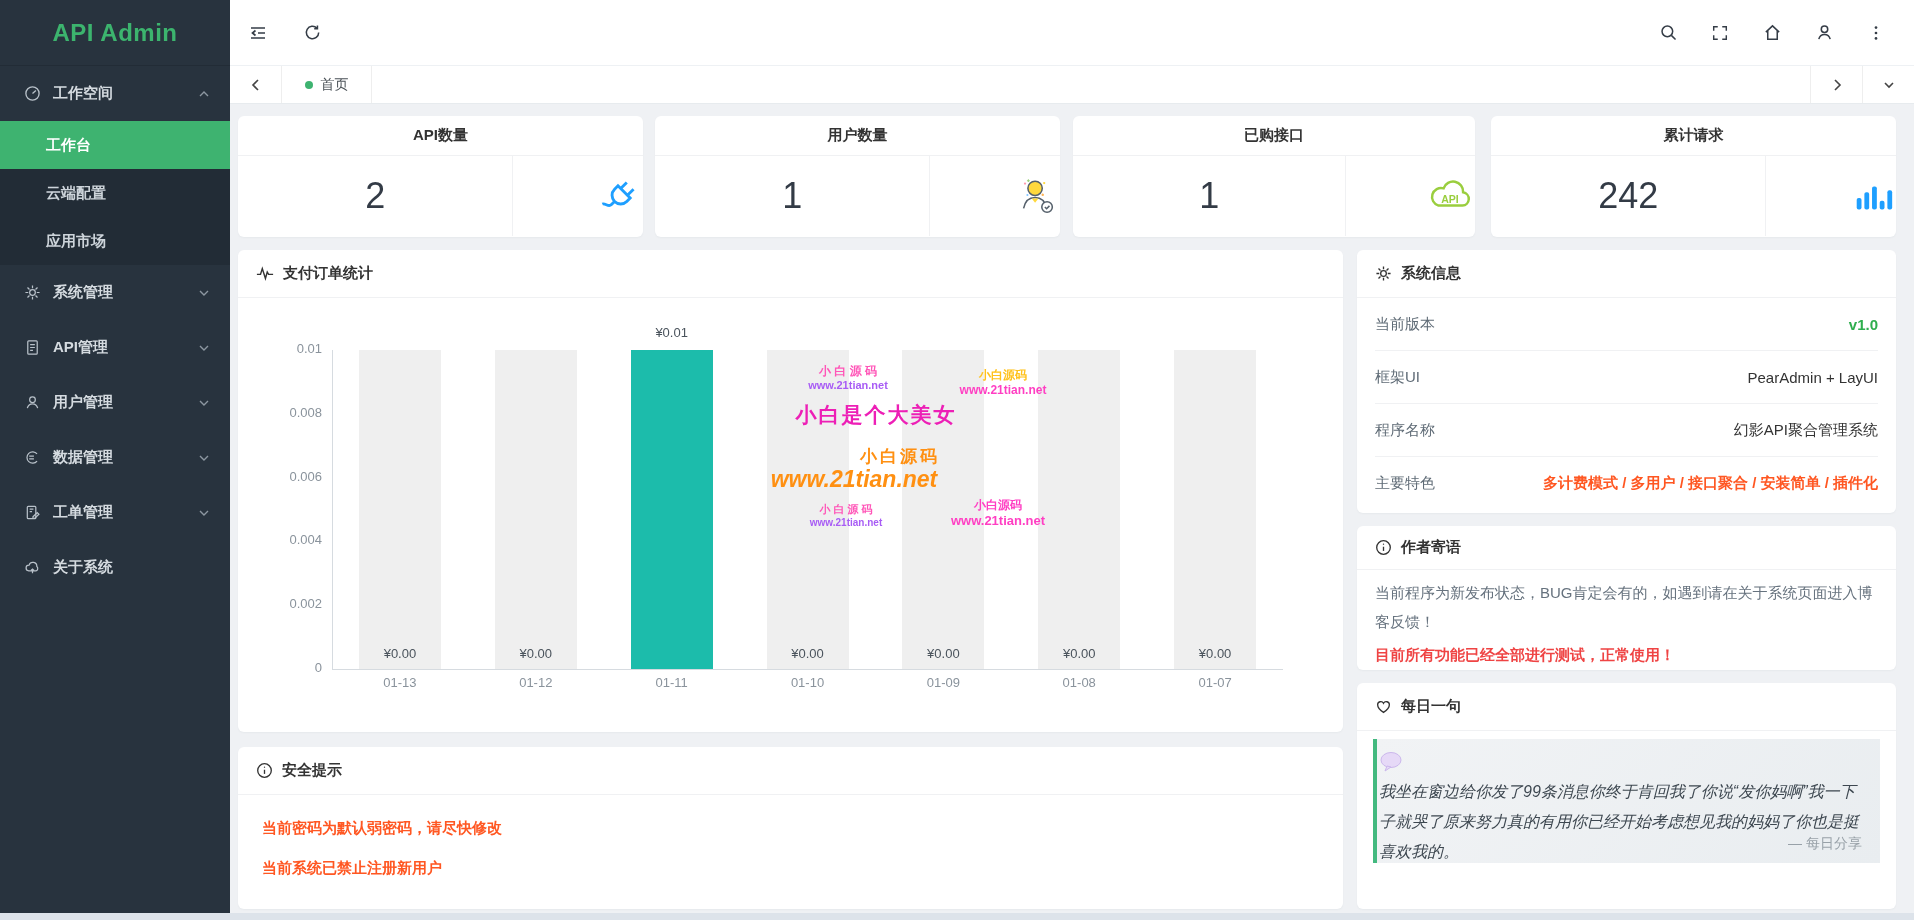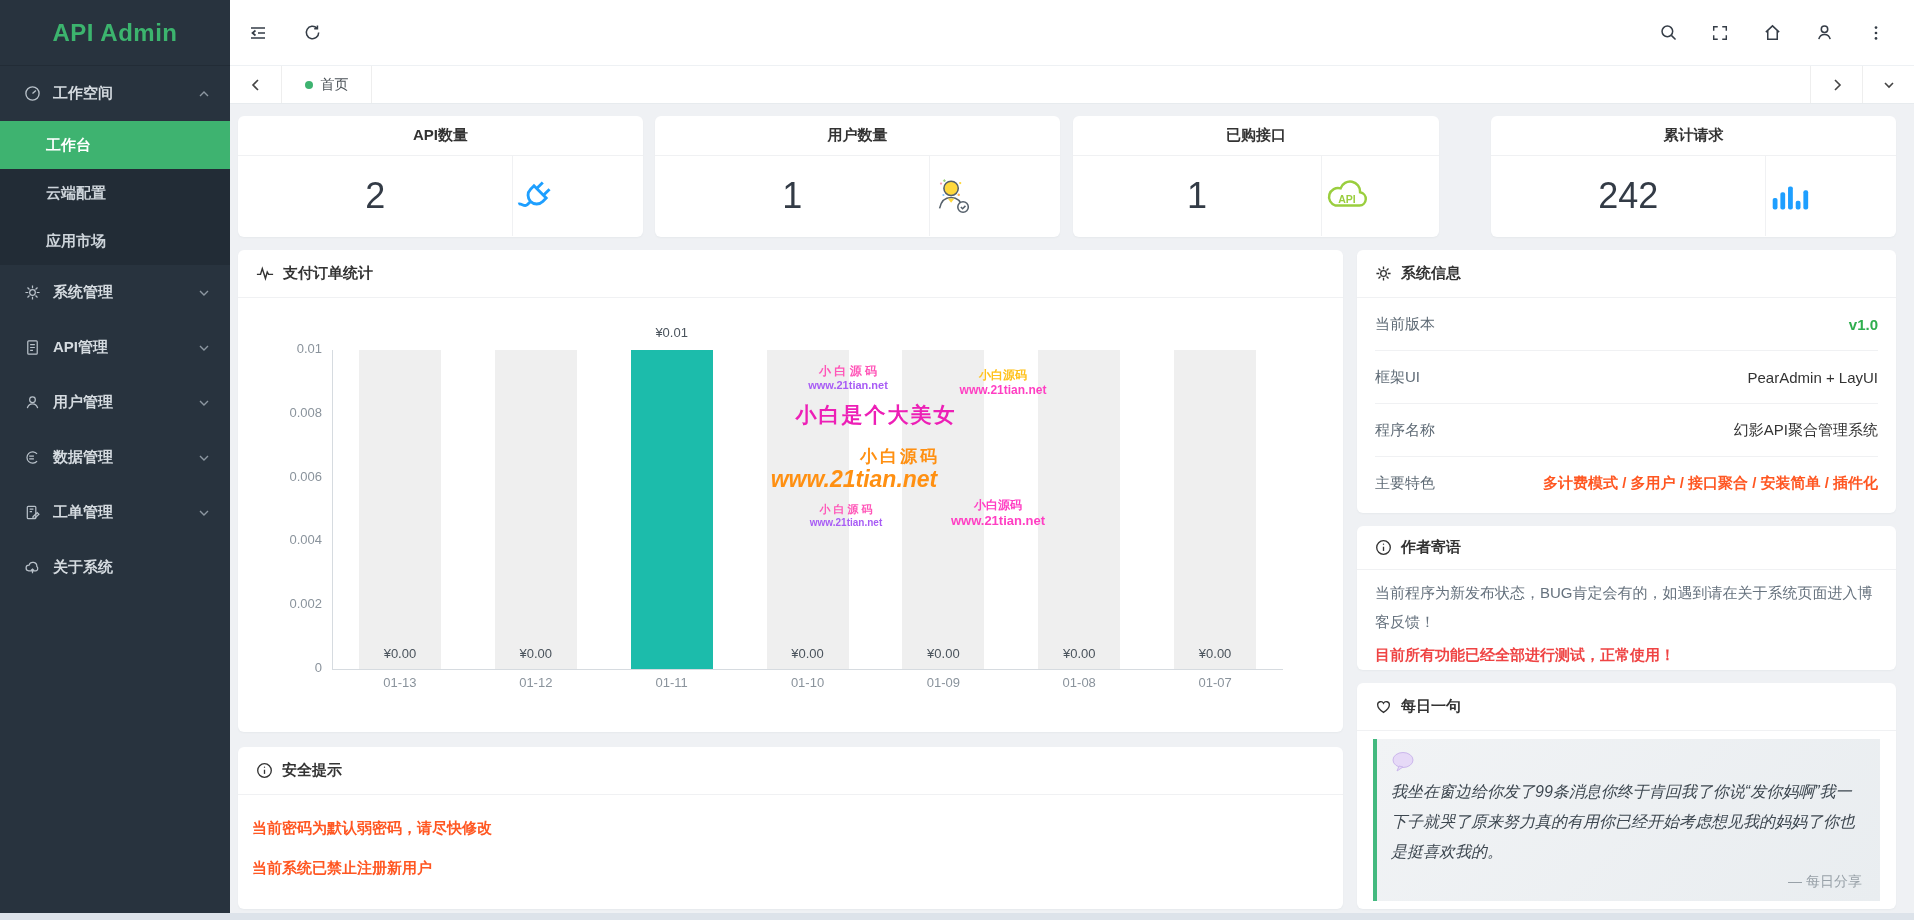--- a/index.html
+++ b/index.html
@@ -35,21 +35,21 @@
   
   .card { position:absolute; background:#fff; border-radius:6px; box-shadow:0 1px 2px rgba(30,40,60,.04); }
   .card-header { height:48px; display:flex; align-items:center; padding:0 18px; font-size:15px; font-weight:bold; color:#333; border-bottom:1px solid #f0f1f3; gap:9px; }
   .card-header .ph-icon { display:flex; color:#333; }
 
   
   .stat-card .stat-title { height:40px; display:flex; align-items:center; justify-content:center; font-size:15px; font-weight:bold; color:#333; border-bottom:1px solid #f0f1f3; }
   .stat-body { height:80px; display:flex; }
   .stat-value-wrap { width:68%; display:flex; align-items:center; justify-content:center; border-right:1px solid #f0f1f3; }
   .stat-value { font-size:36px; color:#333b46; }
-  .stat-icon-wrap { width:32%; display:flex; align-items:center; justify-content:flex-start; }
+  .stat-icon-wrap { width:32%; display:flex; align-items:center; justify-content:flex-end; }
 
   
   #chart-card { left:238px; top:250px; width:1105px; height:482px; }
   .chart-body { position:relative; height:434px; }
   .axis-v { position:absolute; left:94px; top:52px; width:1px; height:319px; background:#d6dbe0; }
   .axis-h { position:absolute; left:94px; top:371px; width:951px; height:1px; background:#d6dbe0; }
   .ytick { position:absolute; left:0; width:84px; text-align:right; font-size:13px; color:#8a939c; }
   .chart-plot { position:absolute; left:94px; top:52px; width:951px; height:319px; display:flex; }
   .chart-col { flex:1; position:relative; height:100%; }
   .bar-bg { position:absolute; left:50%; transform:translateX(-50%); bottom:0; width:82px; height:100%; }
@@ -64,21 +64,21 @@
   .wm1 { left:610px; top:114px; } .wm1 .l1 { color:#ff56b8; font-size:12px; font-weight:bold; } .wm1 .l2 { color:#a85cf5; font-size:11px; font-weight:bold; }
   .wm2 { left:765px; top:118px; } .wm2 .l1 { color:#ffc21c; font-size:12px; font-weight:bold; } .wm2 .l2 { color:#ff3fc3; font-size:12px; font-weight:bold; }
   .wm-big1 { left:638px; top:152px; color:#ed1fb6; font-size:21px; font-weight:bold; letter-spacing:2px; }
   .wm-big2 { left:662px; top:196px; color:#ff9012; font-size:17px; font-weight:bold; letter-spacing:3px; }
   .wm-big3 { left:616px; top:215px; color:#ff9012; font-size:23px; font-weight:bold; font-style:italic; }
   .wm3 { left:608px; top:253px; } .wm3 .l1 { color:#ff56b8; font-size:11px; font-weight:bold; } .wm3 .l2 { color:#a85cf5; font-size:10px; font-weight:bold; }
   .wm4 { left:760px; top:248px; } .wm4 .l1 { color:#ff3fc3; font-size:12px; font-weight:bold; } .wm4 .l2 { color:#ff3fc3; font-size:13px; font-weight:bold; }
 
   
   #security-card { left:238px; top:747px; width:1105px; height:162px; }
-  .sec-line { color:#ff5722; font-size:15px; font-weight:bold; padding-left:14px; }
+  .sec-line { color:#ff5722; font-size:15px; font-weight:bold; padding-left:24px; }
   .sec-line.first { margin-top:24px; }
   .sec-line.second { margin-top:21px; }
 
   
   #sysinfo-card { left:1357px; top:250px; width:539px; height:263px; }
   .info-row { height:53px; margin:0 18px; display:flex; align-items:center; justify-content:space-between; border-bottom:1px solid #f0f1f3; font-size:15px; }
   .info-row:last-child { border-bottom:none; }
   .info-label { color:#5f6b76; }
   .info-value { color:#333; }
   .info-value.green { color:#2fae4e; font-weight:bold; }
@@ -87,21 +87,21 @@
   
   #author-card { left:1357px; top:526px; width:539px; height:144px; }
   #author-card .card-header { height:44px; }
   .author-body { padding:8px 18px 0 18px; }
   .author-p1 { color:#66727e; font-size:15px; line-height:29px; }
   .author-p2 { color:#ef4444; font-size:15px; font-weight:bold; margin-top:10px; }
 
   
   #daily-card { left:1357px; top:683px; width:539px; height:226px; }
   .daily-body { padding:8px 16px 0 16px; }
-  .quote-box { background:linear-gradient(135deg,#f1f3f5,#e9edf0); border-left:4px solid #43b97f; border-radius:0; padding:12px 18px 10px 14px; height:162px; position:relative; }
+  .quote-box { background:linear-gradient(135deg,#f1f3f5,#e9edf0); border-left:4px solid #43b97f; border-radius:0; padding:12px 18px 10px 2px; height:124px; position:relative; }
   .quote-text { font-style:italic; color:#3d4750; font-size:16px; line-height:30px; margin-top:4px; }
   .quote-attr { position:absolute; right:18px; bottom:10px; color:#98a1a8; font-size:14px; }
 
   .bottom-strip { position:absolute; left:0; top:913px; width:1914px; height:7px; background:#dde3ea; }
 
   svg { display:block; }
 </style>
 </head>
 <body>
 
@@ -323,21 +323,21 @@
         <circle cx="11.5" cy="11" r="1.2" fill="#ff9aae"></circle>
           <circle cx="14" cy="23" r="1.1" fill="#7ec3ff"></circle>
           <circle cx="31.5" cy="10.5" r="1.2" fill="#ffd83d"></circle>
           <path d="M15 6.5v3M13.5 8h3" stroke="#9ad27a" stroke-width="1.1"></path>
           <path d="M30 21.5v2.6M28.7 22.8h2.6" stroke="#ffb14e" stroke-width="1.1"></path>
       </svg>
     </div>
   </div>
 </div>
 
-<div class="card stat-card" style="left:1073px; top:116px; width:366px; height:121px;">
+<div class="card stat-card" style="left:1073px; top:116px; width:402px; height:121px;">
   <div class="stat-title">已购接口</div>
   <div class="stat-body">
     <div class="stat-value-wrap">
         <span class="stat-value">1</span>
       </div>
     <div class="stat-icon-wrap">
       <svg width="50" height="46" viewBox="0 0 50 48" fill="none">
         <path d="M13 34h25a7 7 0 0 0 .7-13.9A10.5 10.5 0 0 0 18.3 16 8.3 8.3 0 0 0 13 34z" stroke="#9ace3e" stroke-width="2.6"></path>
         <text x="25" y="31" text-anchor="middle" font-size="11" font-weight="bold" fill="#9ace3e" font-family="Liberation Sans, sans-serif">API</text>
       </svg>

